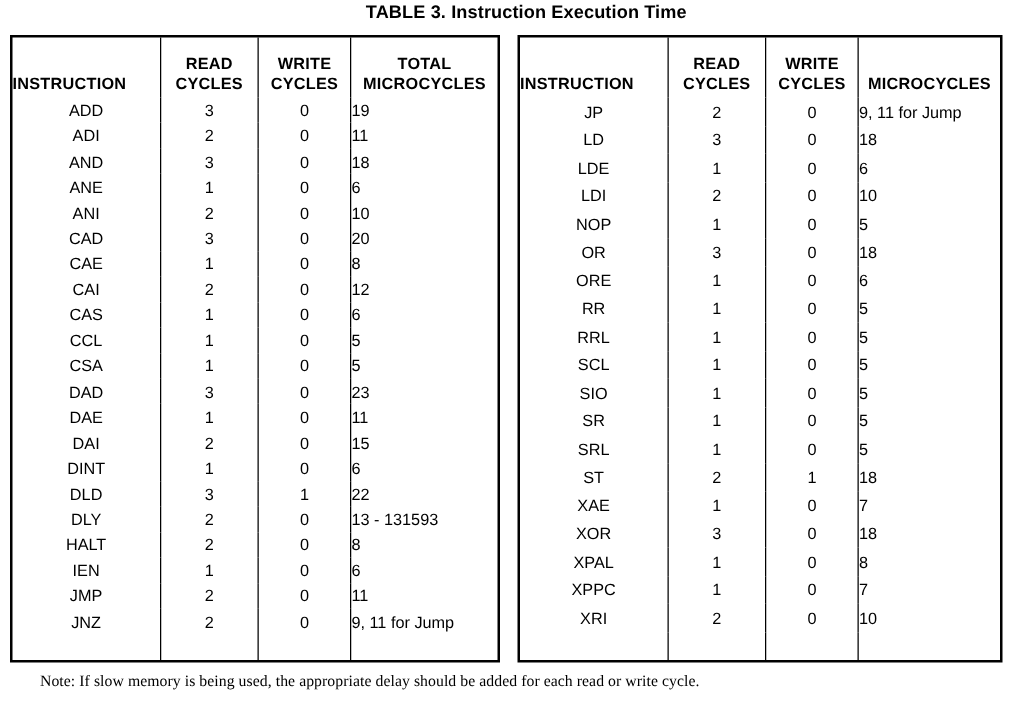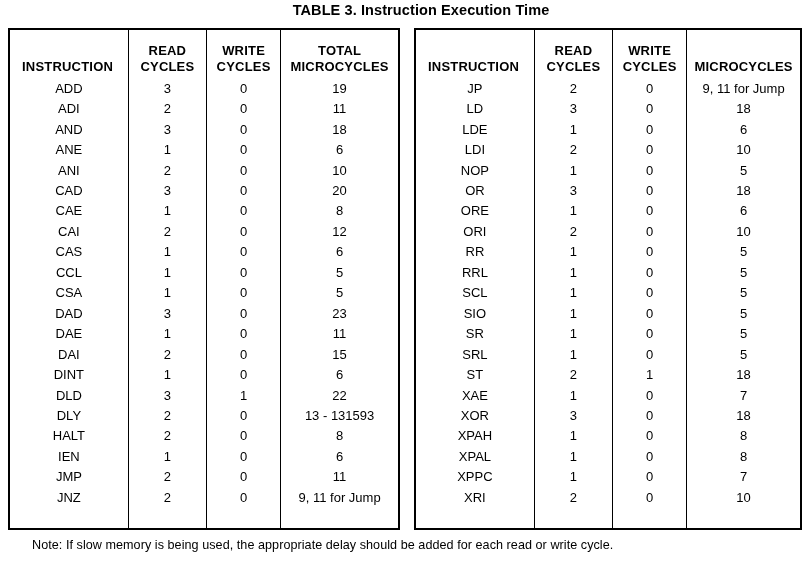--- a/index.html
+++ b/index.html
@@ -100,35 +100,35 @@
     align-items: center;
     height: 100%;
     padding-bottom: 4px;
     box-sizing: border-box;
   }
   thead th .hd-stack .l1 { line-height: 1.18; }
   thead th .hd-stack .l2 { line-height: 1.18; }
 
   thead th.col-instr .hd-stack {
     align-items: flex-start;
-    padding-left: 12px;
+    padding-left: 0;
   }
 
   
   tbody tr { height: 18.4px; }
 
   td.col-instr {
     text-align: center;
     padding-left: 44px;
   }
   td.col-num {
     text-align: center;
   }
   td.col-micro {
-    text-align: center;
+    text-align: left;
     padding-left: 9px;
   }
 
   
   .exec-table.left  col.w-instr { width: 118px; }
   .exec-table.left  col.w-read  { width: 78px; }
   .exec-table.left  col.w-write { width: 74px; }
   .exec-table.left  col.w-micro { width: 117px; }
 
   
@@ -138,20 +138,21 @@
   .exec-table.right col.w-micro { width: 113px; }
 
   
   .note {
     position: absolute;
     left: 32px;
     top: 538px;
     font-size: 12.6px;
     letter-spacing: 0.05px;
     white-space: nowrap;
+    font-family: Liberation Serif, serif;
   }
 </style>
 </head>
 <body>
 
 <div id="page">
 
   <div class="table-title">TABLE 3. Instruction Execution Time</div>
 
   <div class="tables-row">
@@ -402,26 +403,20 @@
               <td class="col-num c2">0</td>
               <td class="col-micro c3">18</td>
             </tr>
             <tr>
               <td class="col-instr">ORE</td>
               <td class="col-num c1">1</td>
               <td class="col-num c2">0</td>
               <td class="col-micro c3">6</td>
             </tr>
             <tr>
-              <td class="col-instr">ORI</td>
-              <td class="col-num c1">2</td>
-              <td class="col-num c2">0</td>
-              <td class="col-micro c3">10</td>
-            </tr>
-            <tr>
               <td class="col-instr">RR</td>
               <td class="col-num c1">1</td>
               <td class="col-num c2">0</td>
               <td class="col-micro c3">5</td>
             </tr>
             <tr>
               <td class="col-instr">RRL</td>
               <td class="col-num c1">1</td>
               <td class="col-num c2">0</td>
               <td class="col-micro c3">5</td>
@@ -460,26 +455,20 @@
               <td class="col-instr">XAE</td>
               <td class="col-num c1">1</td>
               <td class="col-num c2">0</td>
               <td class="col-micro c3">7</td>
             </tr>
             <tr>
               <td class="col-instr">XOR</td>
               <td class="col-num c1">3</td>
               <td class="col-num c2">0</td>
               <td class="col-micro c3">18</td>
-            </tr>
-            <tr>
-              <td class="col-instr">XPAH</td>
-              <td class="col-num c1">1</td>
-              <td class="col-num c2">0</td>
-              <td class="col-micro c3">8</td>
             </tr>
             <tr>
               <td class="col-instr">XPAL</td>
               <td class="col-num c1">1</td>
               <td class="col-num c2">0</td>
               <td class="col-micro c3">8</td>
             </tr>
             <tr>
               <td class="col-instr">XPPC</td>
               <td class="col-num c1">1</td>

